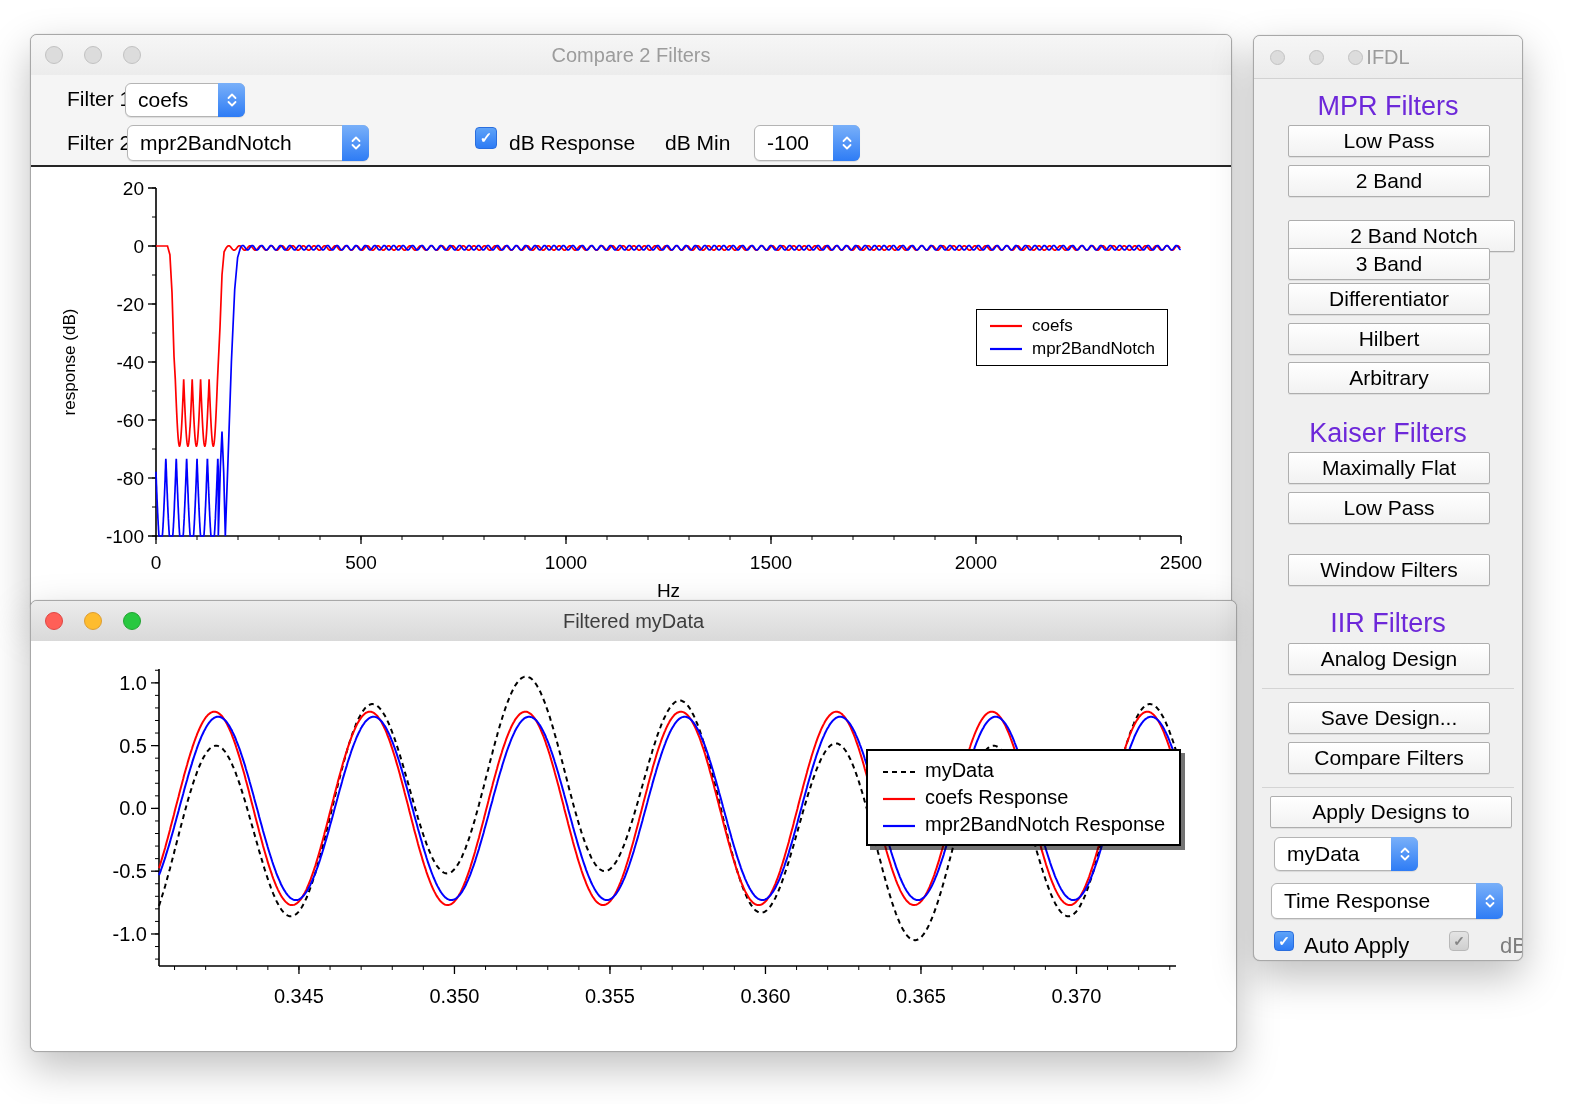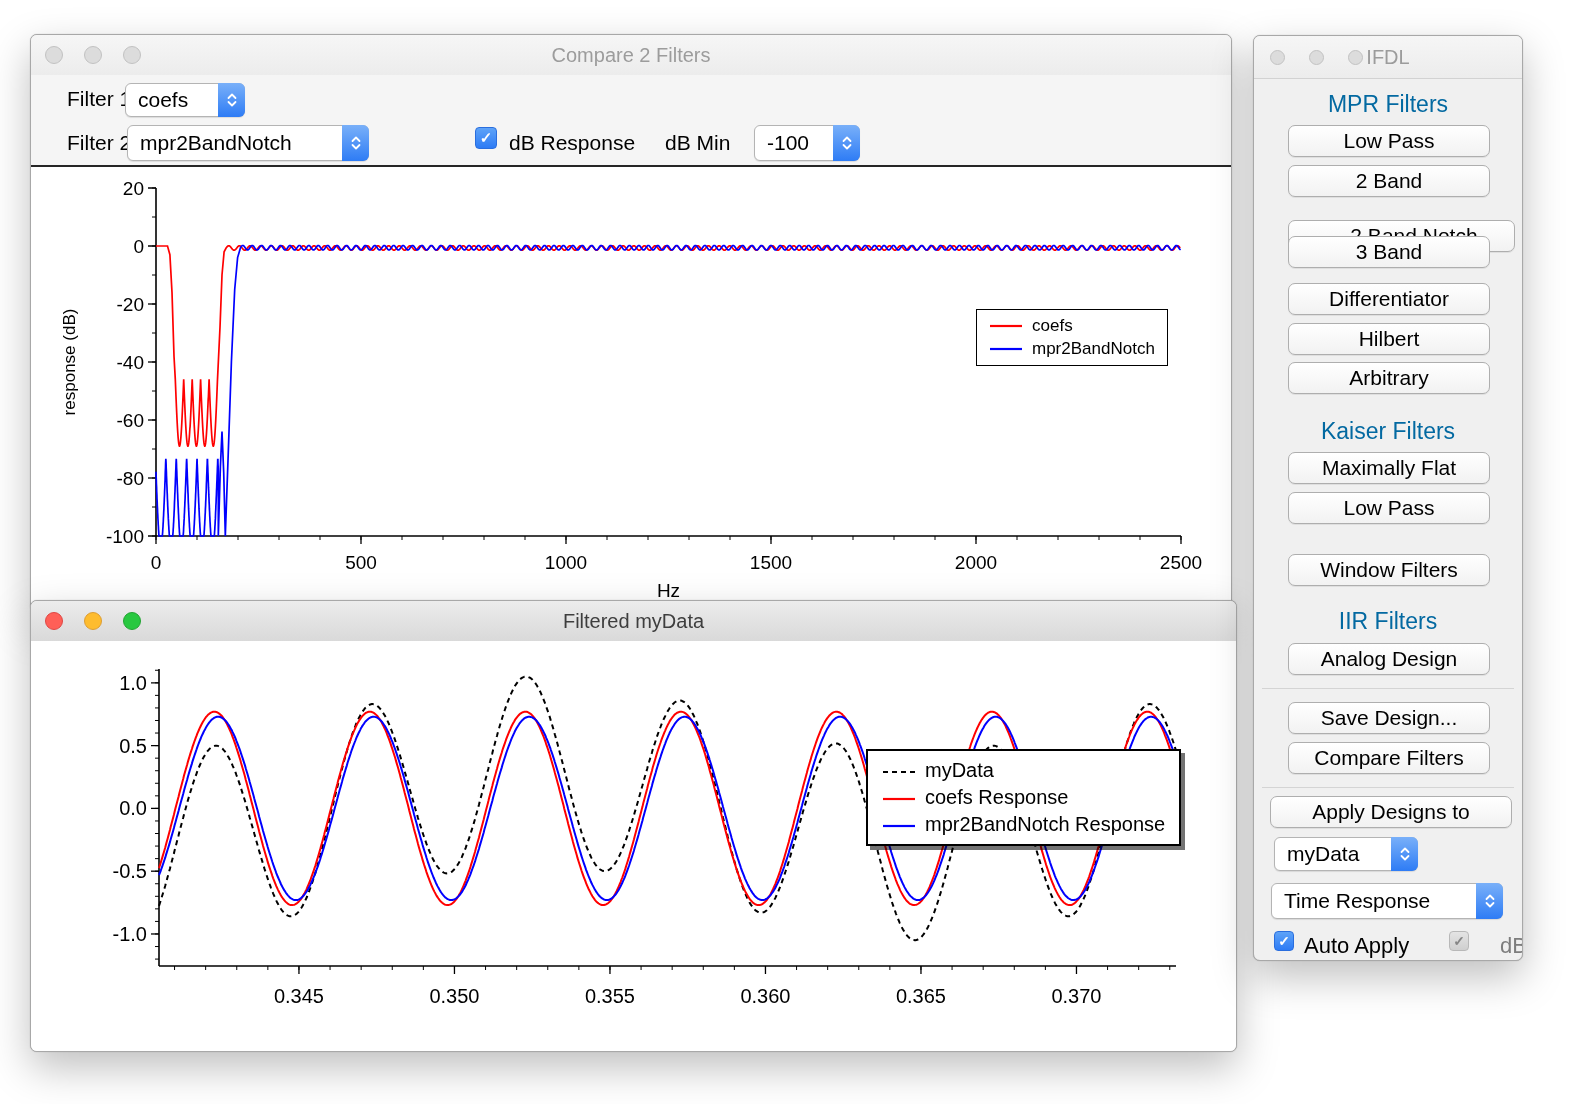--- a/index.html
+++ b/index.html
@@ -45,23 +45,23 @@
   .plotarea{position:absolute;top:132px;left:0;right:0;bottom:0;background:#fff;}
   .content2{position:absolute;top:40px;left:0;right:0;bottom:0;background:#fff;}
 
   .legend{position:absolute;background:#fff;border:2px solid #000;padding:6px 12px;
     display:flex;flex-direction:column;gap:3px;}
   .legend .row{display:flex;align-items:center;gap:9px;white-space:nowrap;}
   .legend1{border-width:1.5px;font-size:17px;}
   .legend2{font-size:20px;box-shadow:4px 4px 0 rgba(0,0,0,.55);padding:8px 14px;gap:4px;}
 
   .btn{position:absolute;height:30px;background:linear-gradient(#ffffff,#f2f2f2);
-    border:1px solid #aeaeae;border-radius:7px;font-size:21px;color:#000;
+    border:1px solid #aeaeae;border-radius:2px;font-size:21px;color:#000;
     display:flex;align-items:center;justify-content:center;box-shadow:0 1px 0 rgba(0,0,0,.07);}
-  .hdr{position:absolute;left:0;right:0;text-align:center;font-size:23px;color:#0369a1;}
+  .hdr{position:absolute;left:0;right:0;text-align:center;font-size:27px;color:#6d28d9;}
   .sep{position:absolute;left:8px;right:8px;height:1px;background:#d4d4d4;}
 </style>
 </head>
 <body>
 
 <div class="window" style="left:30px;top:34px;width:1200px;height:576px;">
   <div class="titlebar inactive">
     <div class="lights">
       <span class="light gray"></span>
       <span class="light gray"></span>
@@ -335,21 +335,21 @@
       <span class="light gray"></span>
       <span class="light gray"></span>
     </div>
     <span class="title">IFDL</span>
   </div>
 
   <div class="hdr" style="top:55px;">MPR Filters</div>
   <div class="btn" style="left:34px;top:89px;width:200px;">Low Pass</div>
   <div class="btn" style="left:34px;top:129px;width:200px;">2 Band</div>
   <div class="btn" style="left:34px;top:184px;width:200px;padding-left:25px;">2 Band Notch</div>
-  <div class="btn" style="left:34px;top:200px;width:200px;">3 Band</div>
+  <div class="btn" style="left:34px;top:212px;width:200px;">3 Band</div>
   <div class="btn" style="left:34px;top:247px;width:200px;">Differentiator</div>
   <div class="btn" style="left:34px;top:287px;width:200px;">Hilbert</div>
   <div class="btn" style="left:34px;top:326px;width:200px;">Arbitrary</div>
 
   <div class="hdr" style="top:382px;">Kaiser Filters</div>
   <div class="btn" style="left:34px;top:416px;width:200px;">Maximally Flat</div>
   <div class="btn" style="left:34px;top:456px;width:200px;">Low Pass</div>
 
   <div class="btn" style="left:34px;top:518px;width:200px;">Window Filters</div>
 

